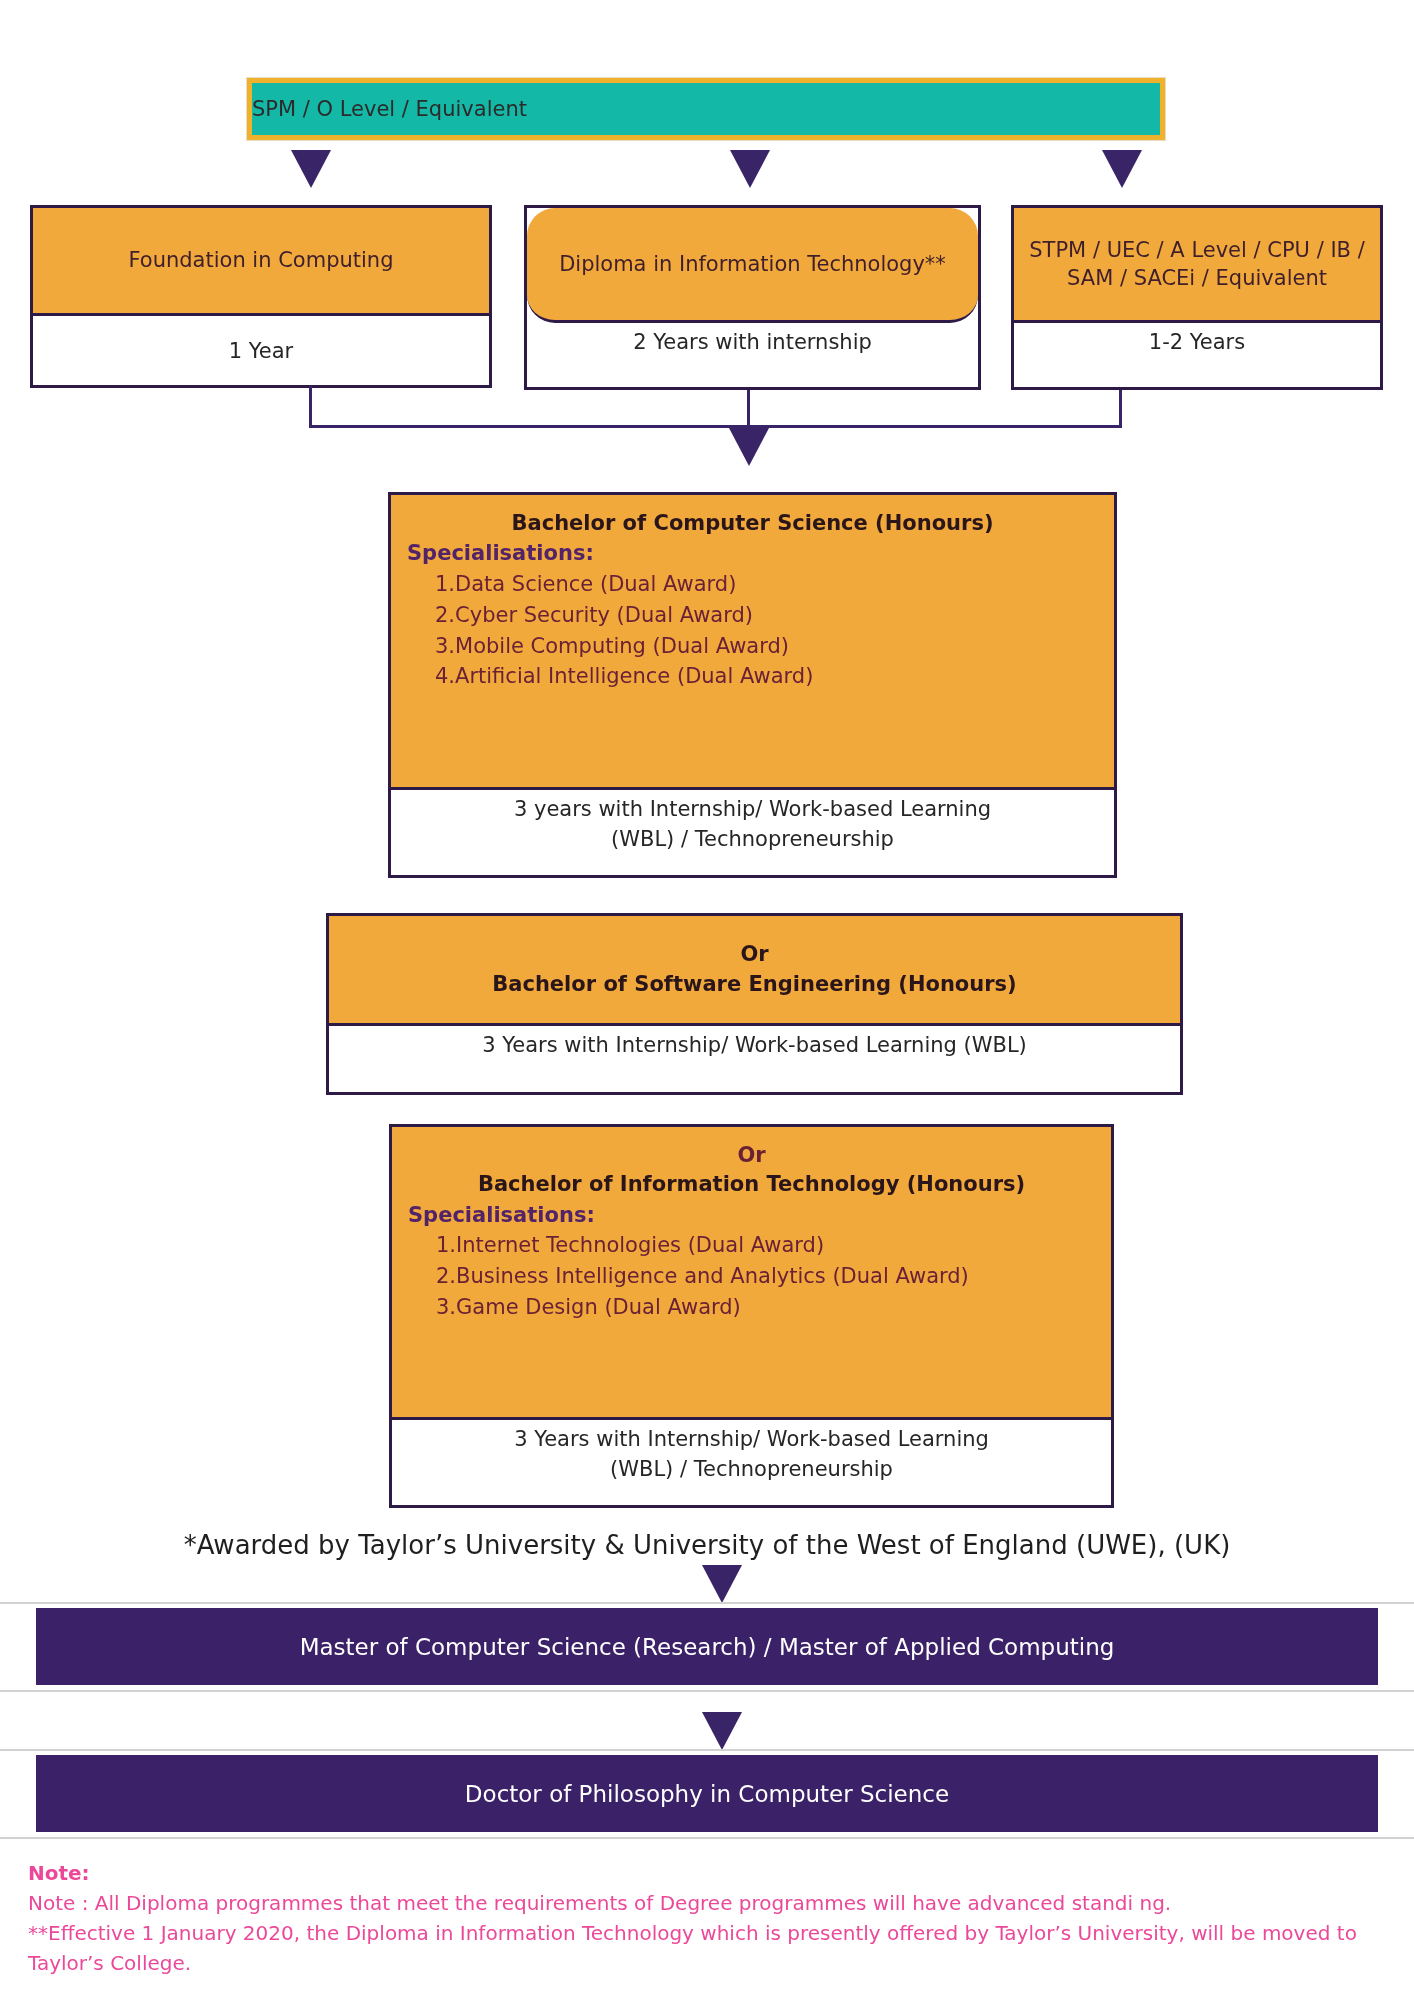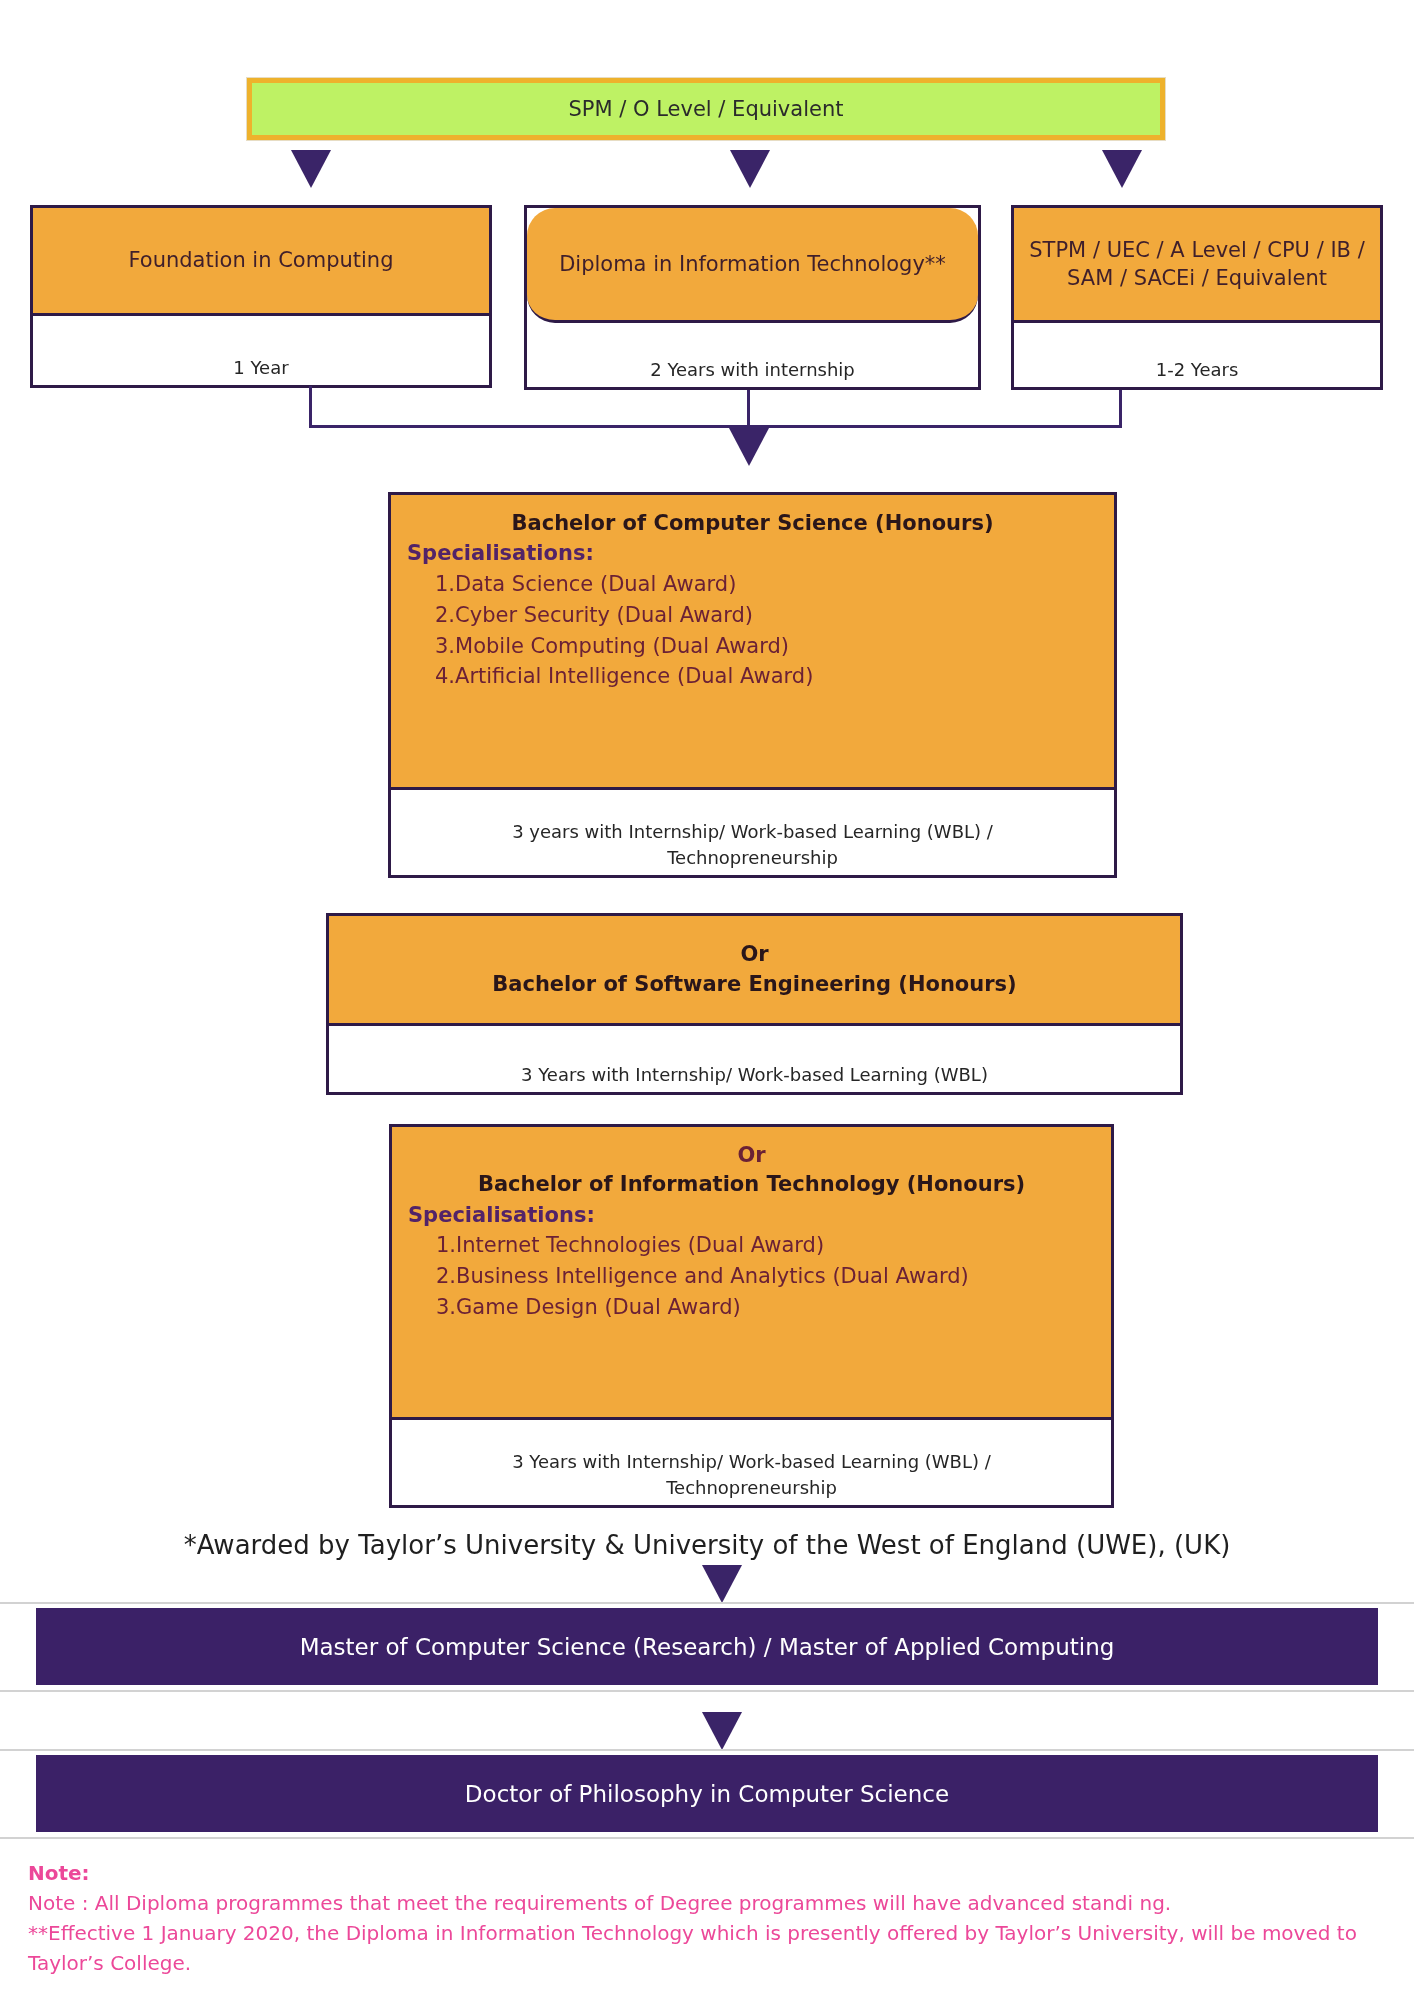--- a/index.html
+++ b/index.html
@@ -14,34 +14,34 @@
     --item-maroon:#6B2135;
     --plain:#262626;
   }
   html,body{margin:0;padding:0;background:#fff;}
   body{font-family:"DejaVu Sans","Liberation Sans",sans-serif;color:var(--plain);}
   .canvas{position:relative;width:1414px;height:2000px;background:#ffffff;overflow:hidden;}
 
   .abs{position:absolute;box-sizing:border-box;}
 
   
-  .top-box{border:5px solid var(--gold);background:#bef264;display:flex;align-items:center;justify-content:center;
+  .top-box{border:5px solid var(--gold);background:#14b8a6;display:flex;align-items:center;justify-content:flex-start;
            font-size:21px;color:#2b2b2b;box-shadow:0 0 0 1px rgba(160,120,20,0.25);}
 
   
   .arrow-down{width:0;height:0;border-left:20px solid transparent;border-right:20px solid transparent;
               border-top:38px solid var(--arrow-purple);}
 
   
   .group{border:3px solid var(--border-purple);background:#fff;display:flex;flex-direction:column;}
   .group .head{background:var(--orange);border-bottom:3px solid var(--border-purple);
                display:flex;flex-direction:column;align-items:center;justify-content:center;
                font-size:21px;color:var(--col-text);text-align:center;line-height:1.35;}
-  .group .foot{flex:1;background:#fff;display:flex;align-items:flex-end;justify-content:center;
-               font-size:18px;color:var(--plain);text-align:center;line-height:1.45;padding:4px 10px;}
+  .group .foot{flex:1;background:#fff;display:flex;align-items:flex-start;justify-content:center;
+               font-size:21px;color:var(--plain);text-align:center;line-height:1.45;padding:4px 10px;}
 
   
   .prog .head{align-items:stretch;justify-content:flex-start;text-align:left;padding:14px 16px 10px 16px;}
   .prog-title{font-weight:bold;color:var(--title-dark);text-align:center;font-size:21px;line-height:1.4;}
   .or-label{font-weight:bold;text-align:center;font-size:21px;line-height:1.4;}
   .or-dark{color:var(--title-dark);}
   .or-maroon{color:var(--item-maroon);}
   .spec-label{font-weight:bold;color:var(--spec-purple);font-size:21px;line-height:1.45;}
   .spec-list{padding-left:28px;}
   .spec-item{color:var(--item-maroon);font-size:21px;line-height:1.47;}

